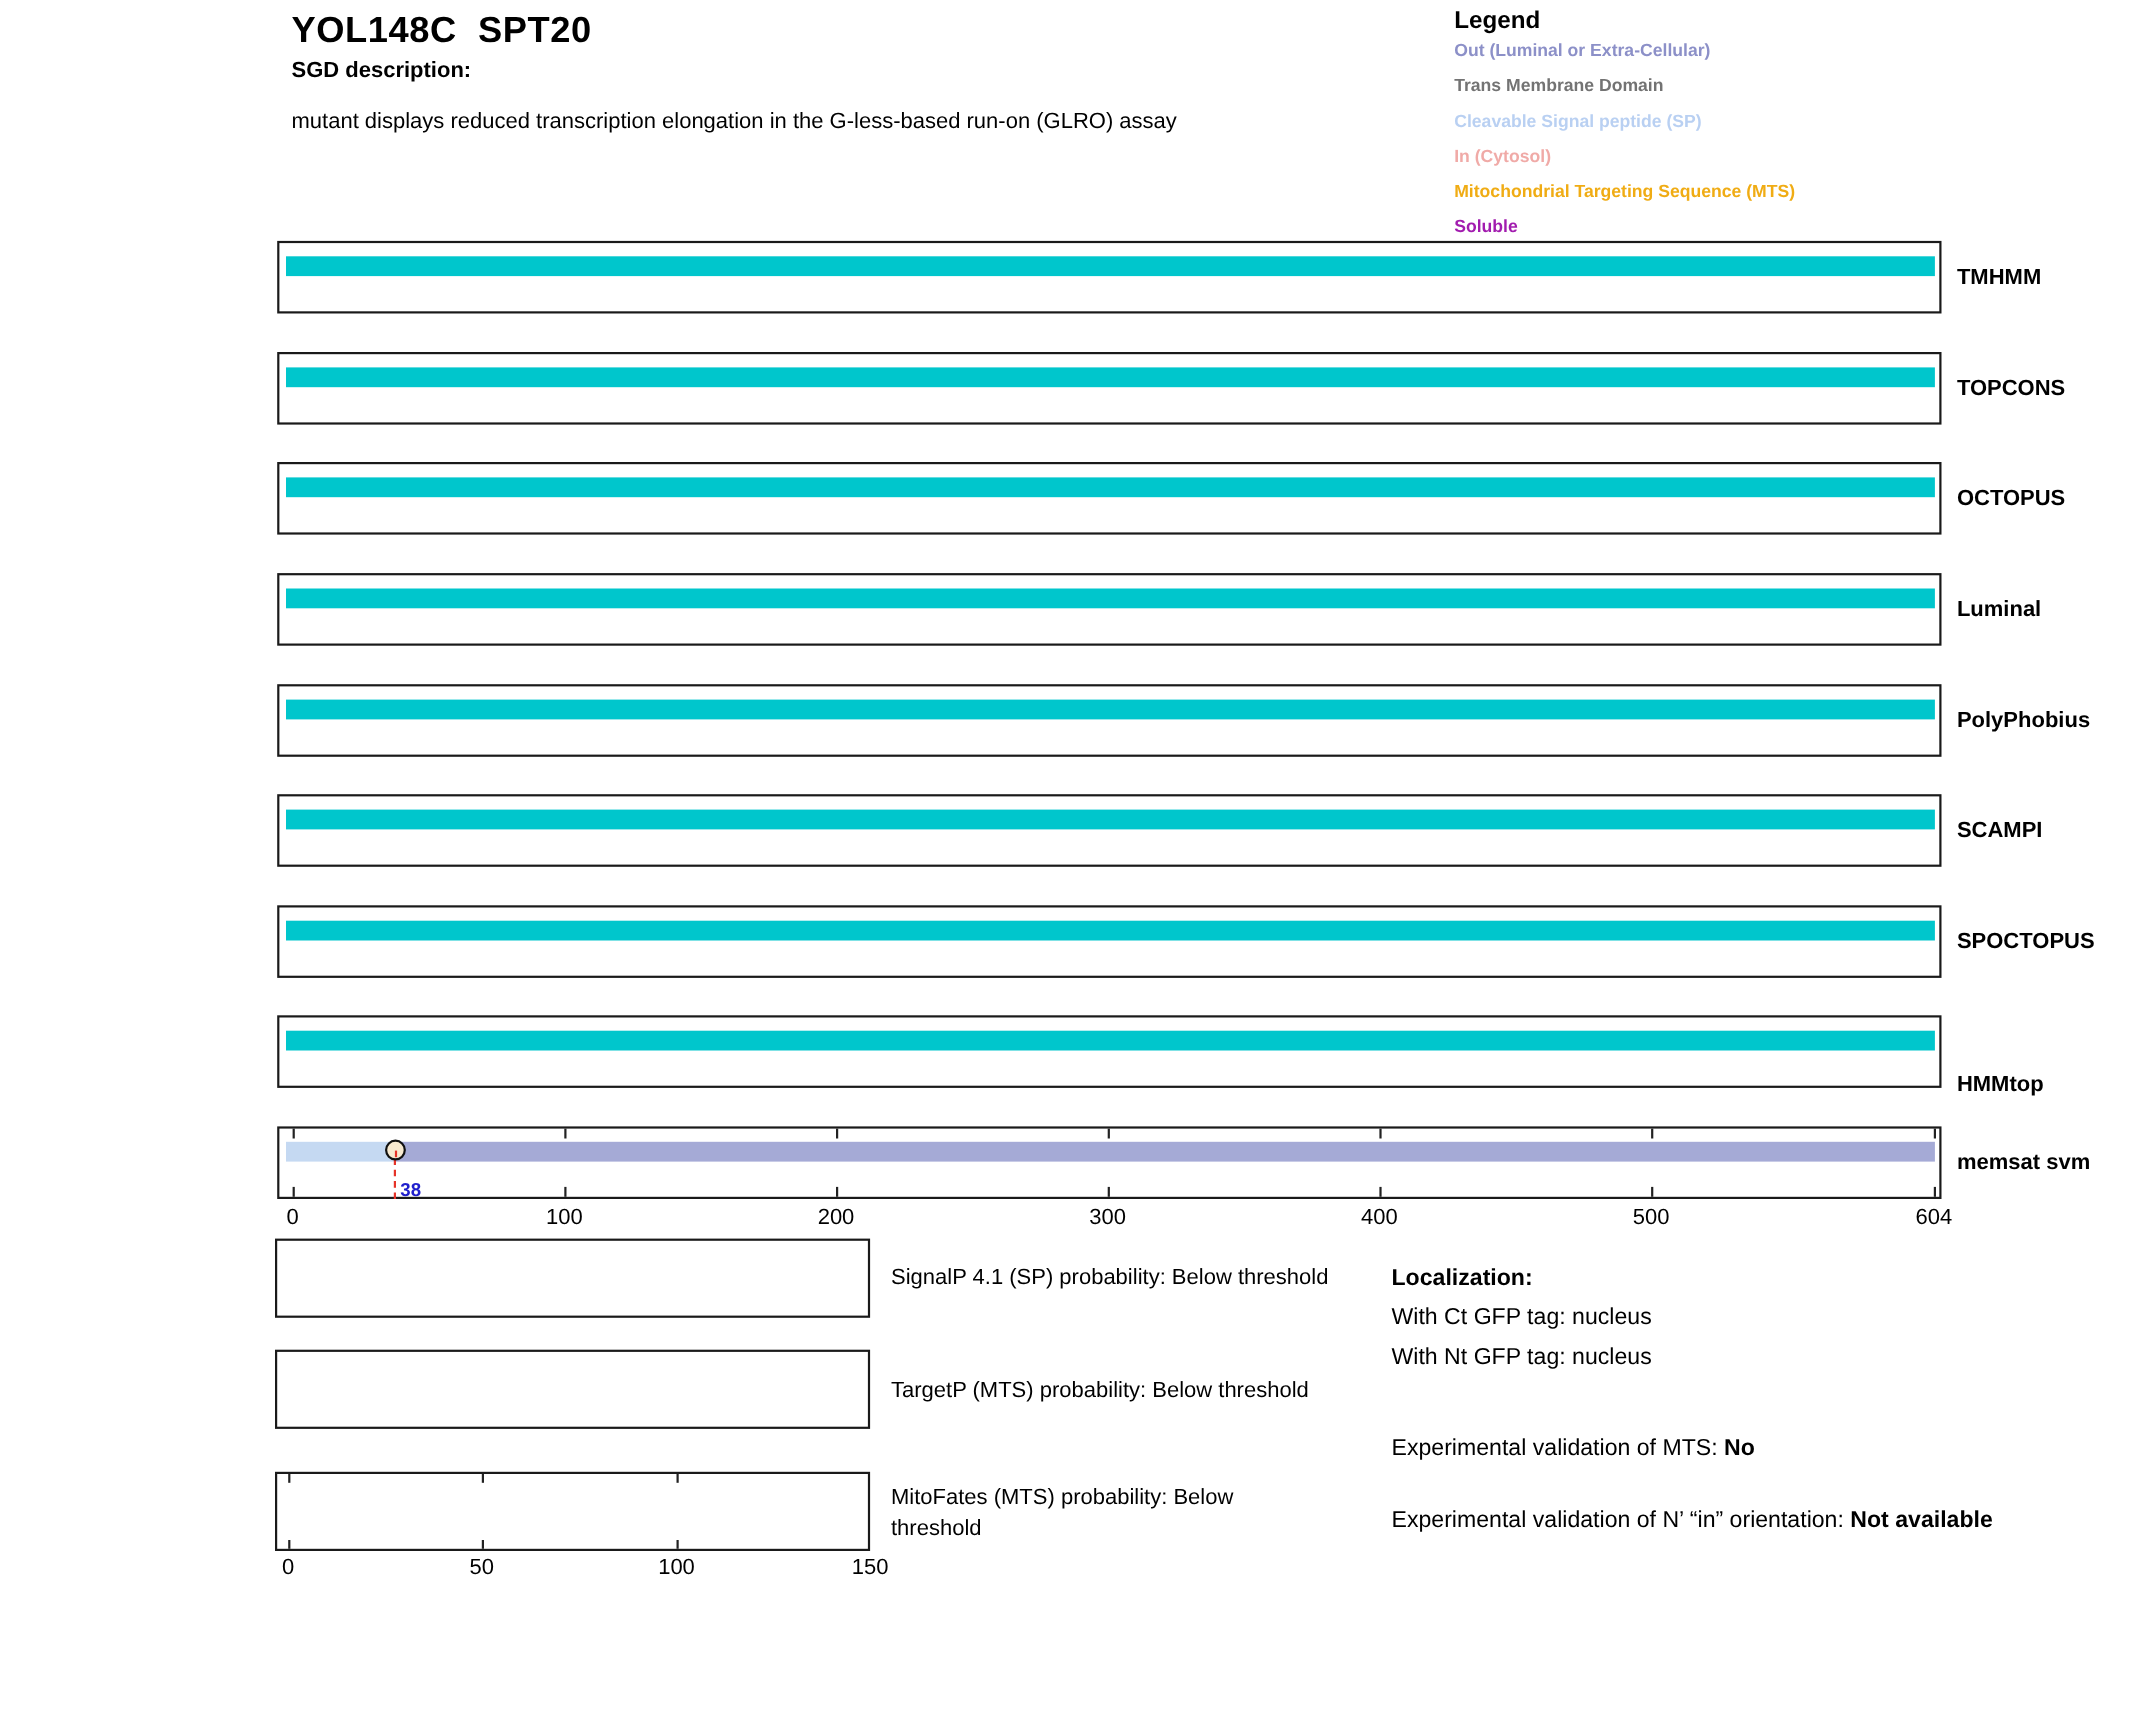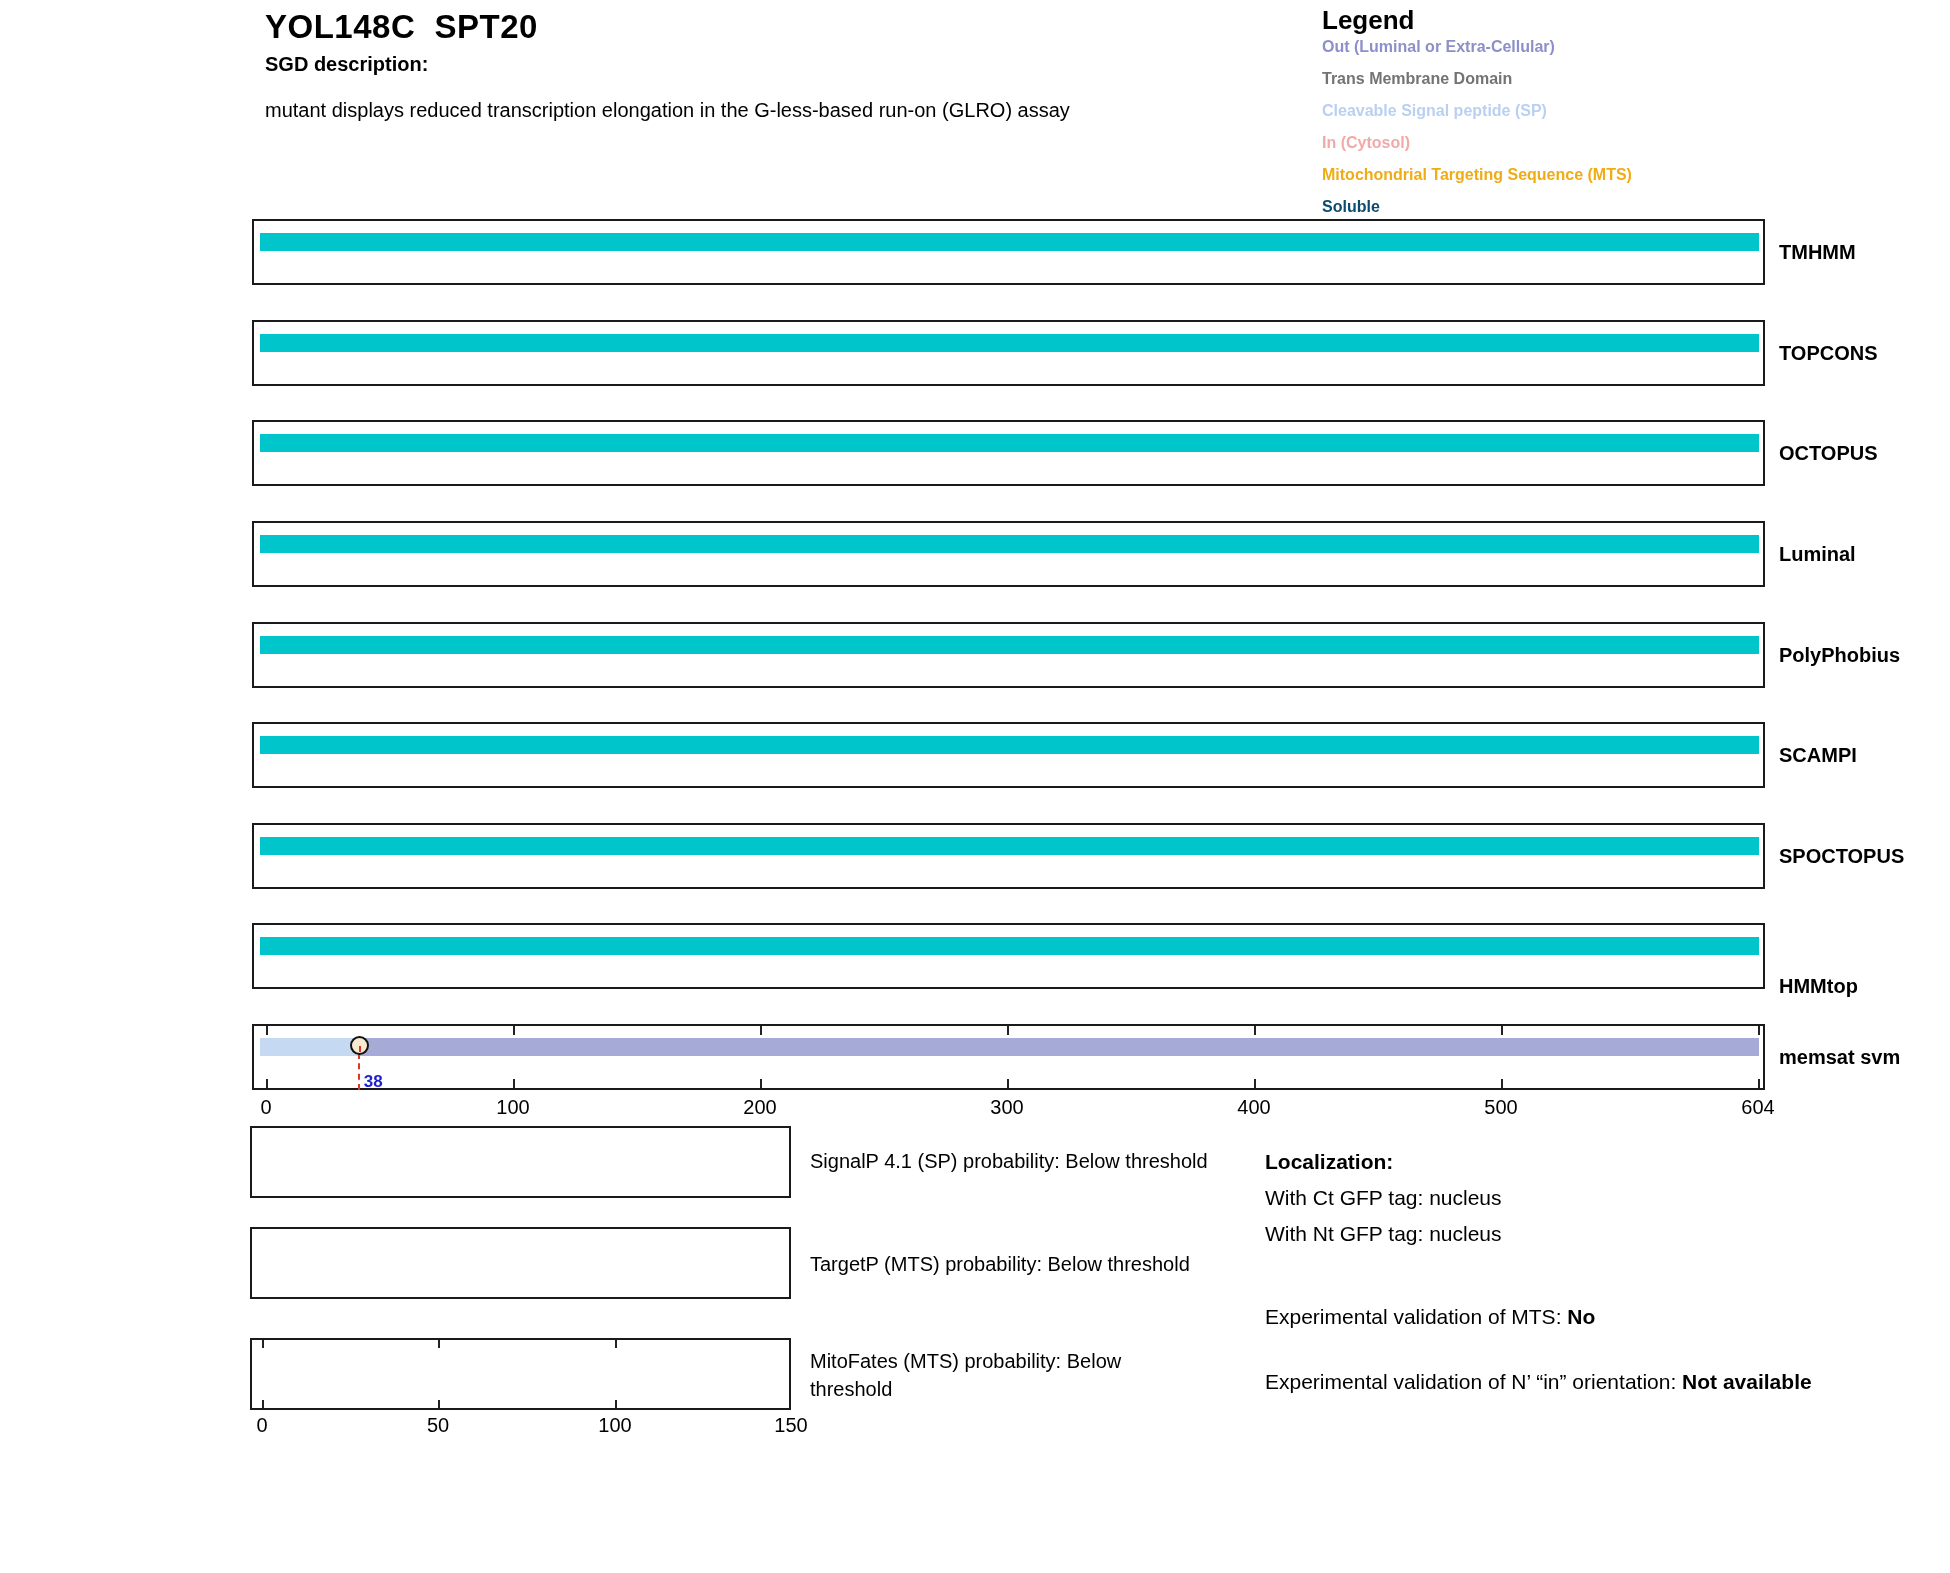--- a/index.html
+++ b/index.html
@@ -12,21 +12,21 @@
     overflow:hidden;
   }
   .abs{position:absolute;}
   .page-title{
     left:265px;top:8px;
     font-size:33px;font-weight:bold;
     white-space:pre;letter-spacing:.5px;
   }
   .sgd-heading{left:265px;top:53px;font-size:20px;font-weight:bold;}
   .sgd-line{left:265px;font-size:20px;white-space:pre;}
-  .legend-title{left:1322px;top:5px;font-size:26px;font-weight:bold;}
+  .legend-title{left:1322px;top:5px;font-size:22px;font-weight:bold;}
   .legend-item{left:1322px;font-size:16px;font-weight:bold;white-space:pre;}
   .track-box{border:2px solid #1a1a1a;background:#fff;box-sizing:border-box;}
   .track-bar{height:18px;}
   .track-label{font-size:20px;font-weight:bold;white-space:pre;line-height:24px;}
   .tick{width:2px;background:#222;}
   .axis-label{font-size:20px;color:#000;text-align:center;width:60px;margin-left:-30px;}
   .marker-circle{
     width:19px;height:19px;box-sizing:border-box;
     border:2.5px solid #111;border-radius:50%;
   }
@@ -46,21 +46,21 @@
   <div class="abs sgd-heading">SGD description:</div>
   <div class="abs sgd-line" style="top:99px;">mutant displays reduced transcription elongation in the G-less-based run-on (GLRO) assay</div>
 
   <div class="abs legend-title">Legend</div>
   <div id="legend-items">
       <div class="abs legend-item" style="top: 38px; position: absolute; color: rgb(140, 144, 200);">Out (Luminal or Extra-Cellular)</div>
       <div class="abs legend-item" style="top: 70px; position: absolute; color: #737373;">Trans Membrane Domain</div>
       <div class="abs legend-item" style="top: 102px; position: absolute; color: rgb(185, 208, 242);">Cleavable Signal peptide (SP)</div>
       <div class="abs legend-item" style="top: 134px; position: absolute; color: rgb(240, 170, 167);">In (Cytosol)</div>
       <div class="abs legend-item" style="top: 166px; position: absolute; color: rgb(240, 172, 20);">Mitochondrial Targeting Sequence (MTS)</div>
-      <div class="abs legend-item" style="top: 198px; position: absolute; color: #0c4a6e;">Soluble</div>
+      <div class="abs legend-item" style="top: 198px; position: absolute; color: #a21caf;">Soluble</div>
     </div>
 
   <div id="chart-layer">
       <div class="track-box" style="left: 252px; top: 219px; width: 1513px; height: 66px; position: absolute;"></div>
       <div class="track-bar" style="left: 260px; top: 233px; width: 1499px; position: absolute; background: rgb(0, 198, 204);"></div>
       <div class="track-label" style="left: 1779px; top: 240px; position: absolute;">TMHMM</div>
       <div class="track-box" style="left: 252px; top: 320px; width: 1513px; height: 66px; position: absolute;"></div>
       <div class="track-bar" style="left: 260px; top: 334px; width: 1499px; position: absolute; background: rgb(0, 198, 204);"></div>
       <div class="track-label" style="left: 1779px; top: 341px; position: absolute;">TOPCONS</div>
       <div class="track-box" style="left: 252px; top: 420px; width: 1513px; height: 66px; position: absolute;"></div>

